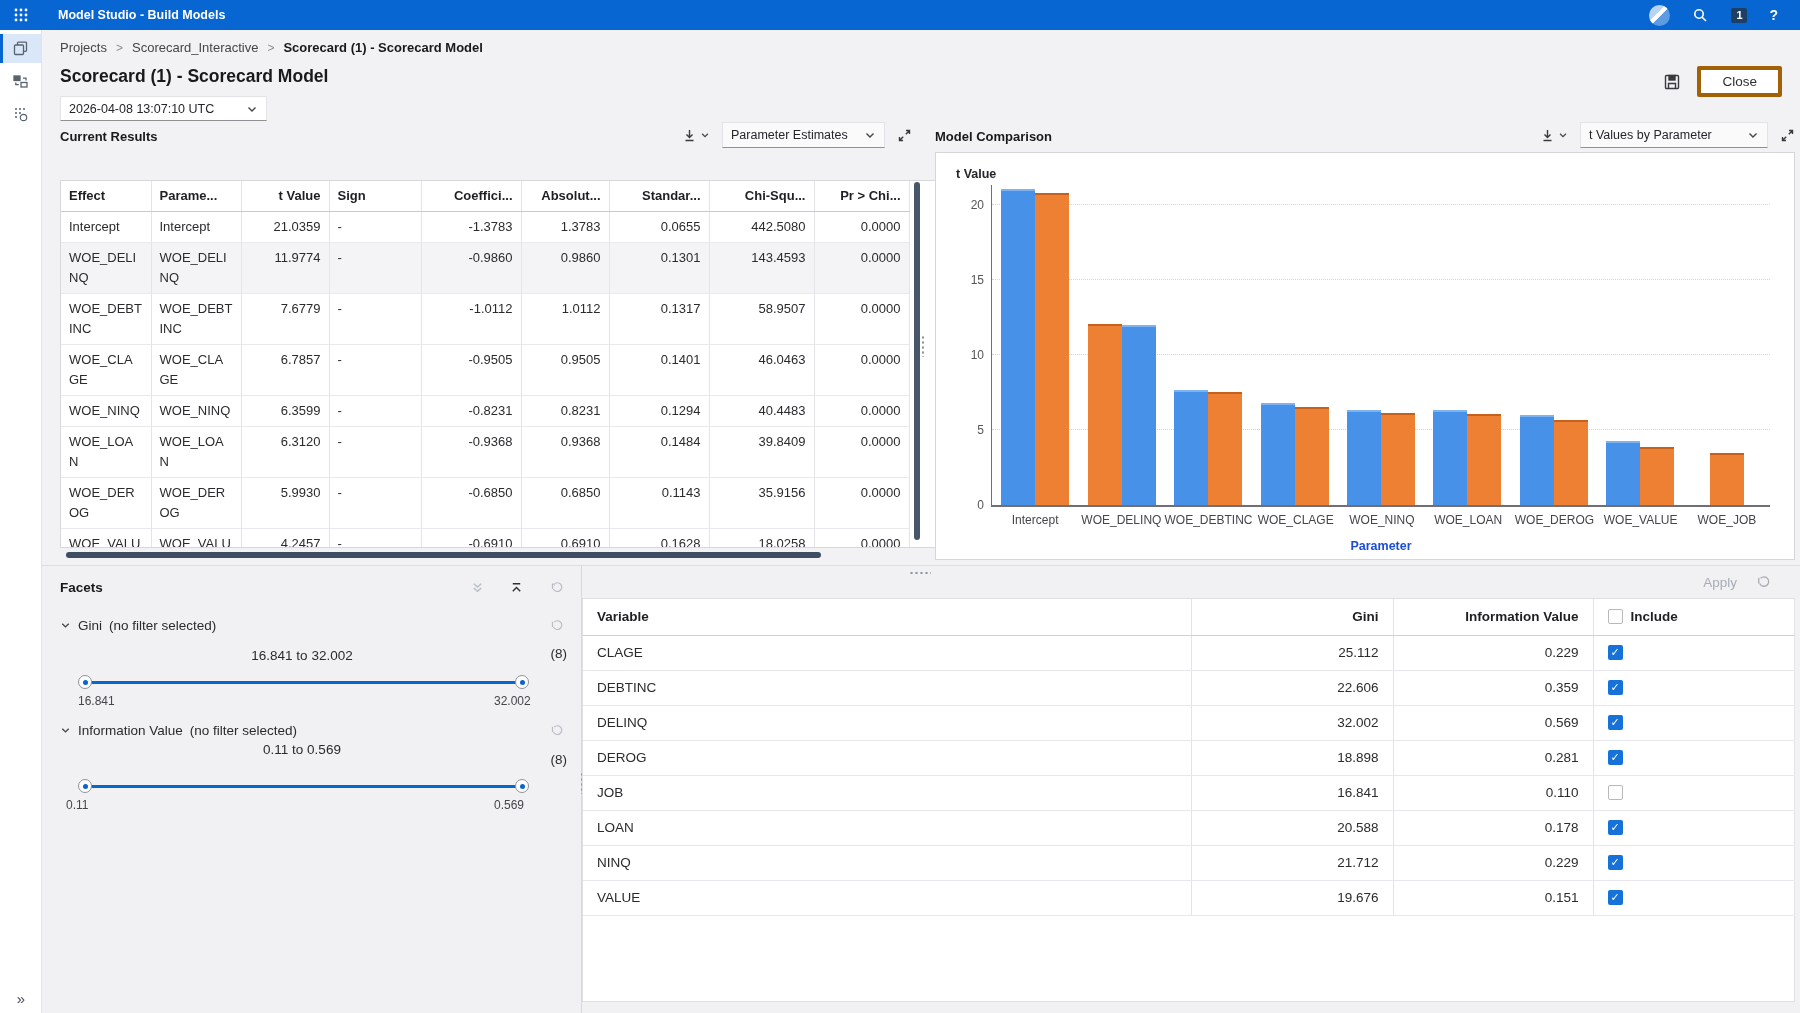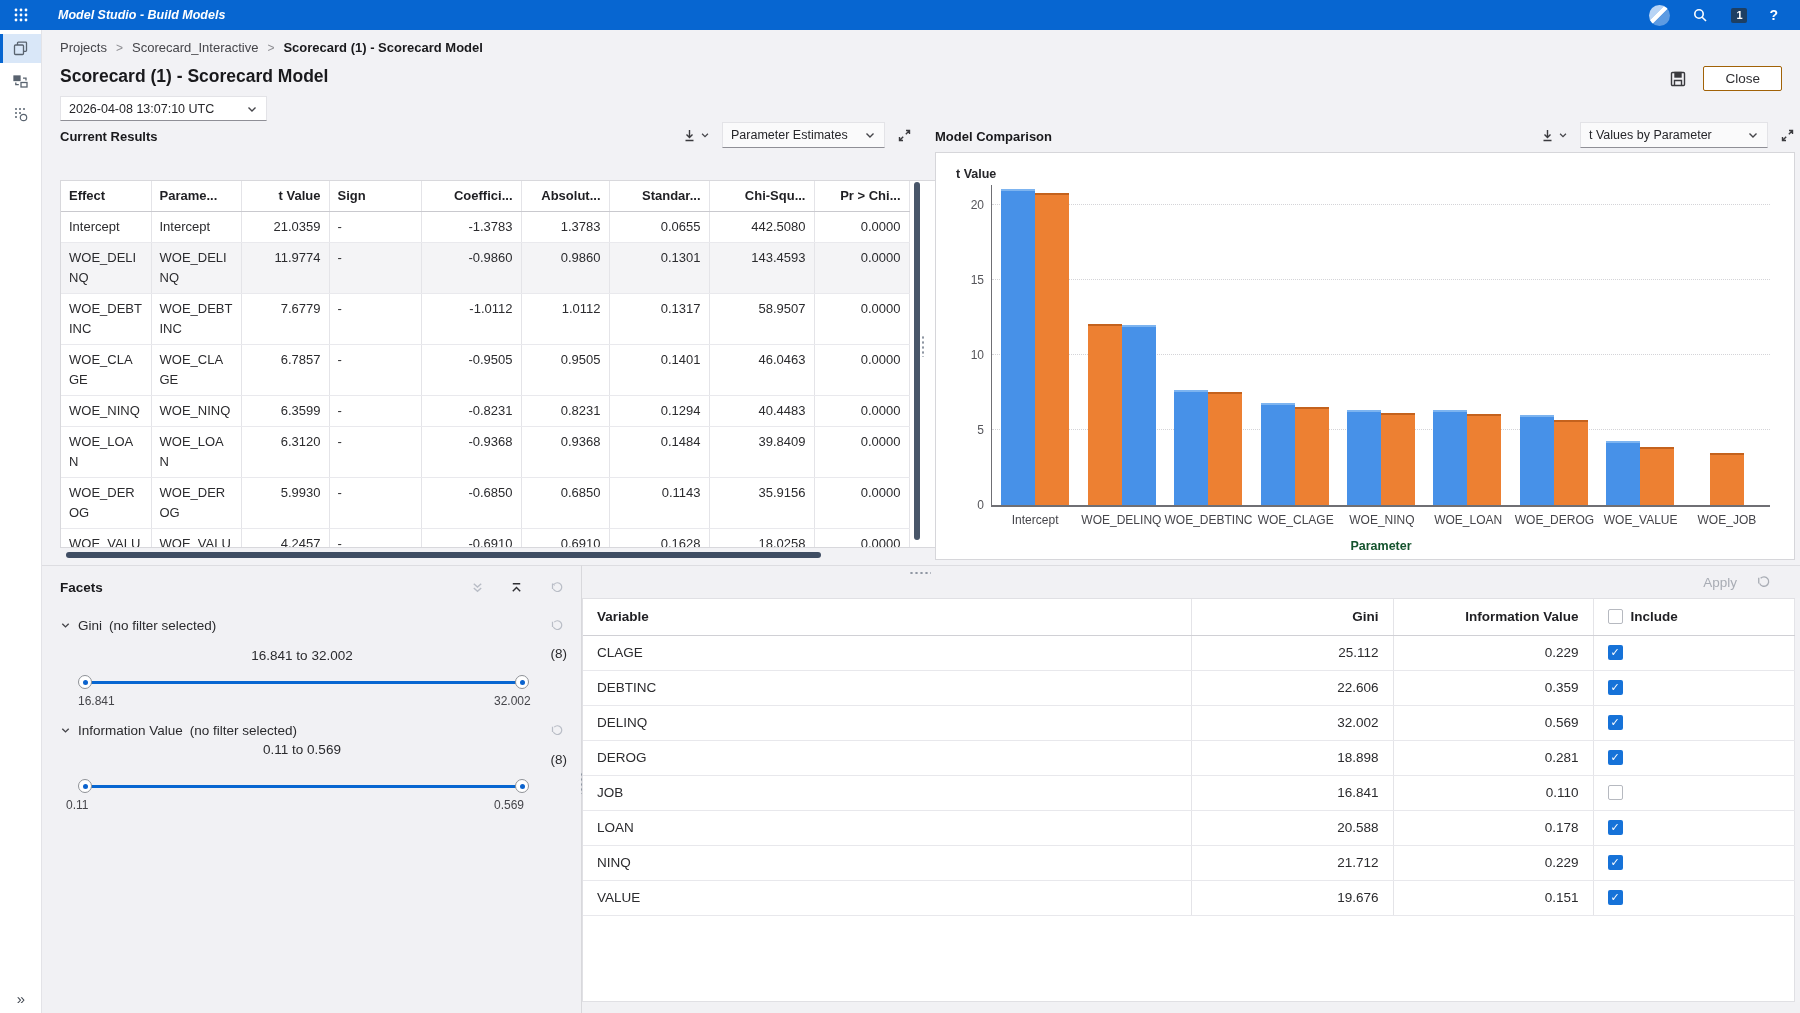--- a/index.html
+++ b/index.html
@@ -3,40 +3,40 @@
 <meta charset="utf-8">
 <style>
   * { margin:0; padding:0; box-sizing:border-box; }
   html,body { width:1800px; height:1013px; overflow:hidden; }
   body { font-family:"Liberation Sans","DejaVu Sans",sans-serif; background:#f2f2f5; color:#2b2b2e; position:relative; }
   #app { position:absolute; inset:0; }
 
   
   .app-bar { position:absolute; top:0; left:0; right:0; height:30px; background:#0766d1; display:flex; align-items:center; }
   .app-bar .launcher { width:42px; display:flex; justify-content:center; align-items:center; cursor:pointer; }
-  .app-bar .title { color:#fff; font-size:12.5px; font-weight:bold; margin-left:16px;font-style:italic; }
+  .app-bar .title { color:#fff; font-size:12.5px; font-weight:bold; margin-left:16px; }
   .app-bar .right { margin-left:auto; display:flex; align-items:center; gap:22px; padding-right:22px; }
   .globe { width:21px; height:21px; border-radius:50%; background:linear-gradient(135deg,#b8d4f5 0%,#b8d4f5 38%,#ffffff 40%,#ffffff 52%,#5d9be2 54%,#5d9be2 100%); }
   .badge1 { min-width:16px; height:15px; background:#1d3f63; color:#fff; font-size:11px; font-weight:bold; display:flex; align-items:center; justify-content:center; border-radius:2px; padding:0 3px; }
   .help-q { color:#fff; font-size:14px; font-weight:bold; }
 
   
   .rail { position:absolute; top:30px; left:0; bottom:0; width:42px; background:#fff; border-right:1px solid #e3e3e7; }
   .rail-item { height:29px; display:flex; align-items:center; justify-content:center; color:#59636f; margin-top:4px; cursor:pointer; }
   .rail-item.selected { background:#d9e7f8; box-shadow:inset 3px 0 0 #0766d1; }
   .rail-expand { position:absolute; bottom:6px; left:0; width:42px; text-align:center; color:#454b54; font-size:15px; cursor:pointer; }
 
   
   .content { position:absolute; left:42px; top:30px; right:0; bottom:0; }
   .breadcrumb { position:absolute; top:10px; left:18px; font-size:13px; color:#45454a; display:flex; gap:9px; align-items:center; }
   .breadcrumb .sep { color:#8d8d92; font-size:12px; }
   .breadcrumb .last { font-weight:bold; color:#19191c; }
   .page-title { position:absolute; top:36px; left:18px; font-size:17.5px; font-weight:bold; color:#19191c; }
   .title-tools { position:absolute; top:36px; right:18px; display:flex; align-items:center; gap:16px; }
-  .btn-close { background:#fff; border:1px solid #a16207; border-radius:2px; font-size:13.5px; color:#2f2f33; padding:4px 21px; font-family:inherit; cursor:pointer; }
+  .btn-close { background:#fff; border:4px solid #a16207; border-radius:2px; font-size:13.5px; color:#2f2f33; padding:4px 21px; font-family:inherit; cursor:pointer; }
   .icon-btn { background:none; border:none; cursor:pointer; display:flex; align-items:center; color:#3a3a3e; padding:0; }
 
   .select-box { background:#fff; border:1px solid #e3e3e7; border-bottom:1px solid #8f8f96; display:flex; align-items:center; justify-content:space-between; font-size:12.5px; color:#26262a; padding:0 8px; cursor:pointer; }
   .timestamp-select { position:absolute; top:66px; left:18px; width:207px; height:25px; }
 
   
   .cr-title { position:absolute; top:99px; left:18px; font-size:13px; font-weight:bold; color:#19191c; }
   .cr-tools { position:absolute; top:92px; left:560px; width:310px; display:flex; align-items:center; justify-content:flex-end; gap:12px; }
   .tool-select { height:26px; background:#fafafb; }
   .dl-group { display:flex; align-items:center; gap:3px; }
@@ -64,21 +64,21 @@
   .yaxis-line { position:absolute; left:55px; top:32px; width:1px; height:320px; background:#6f6f74; }
   .xaxis-line { position:absolute; left:55px; right:24px; top:352px; height:2px; background:#6f6f74; }
   .plot { position:absolute; left:56px; right:24px; top:52px; height:300px; }
   .gridline { position:absolute; left:0; right:0; border-top:1px dotted #d4d4d8; }
   .ytick { position:absolute; width:26px; text-align:right; font-size:12px; color:#55555a; }
   .bar-groups { position:absolute; left:56px; right:24px; top:36px; height:316px; display:flex; }
   .bar-group { flex:1; display:flex; align-items:flex-end; justify-content:center; }
   .bar { width:34px; }
   .xlabels { position:absolute; left:56px; right:24px; top:360px; display:flex; }
   .xlabel { flex:1; text-align:center; font-size:12px; color:#45454a; }
-  .chart-xlab { position:absolute; left:56px; right:24px; top:386px; text-align:center; font-size:12.5px; font-weight:bold; color:#14532d; }
+  .chart-xlab { position:absolute; left:56px; right:24px; top:386px; text-align:center; font-size:12.5px; font-weight:bold; color:#1d4ed8; }
 
   
   .facets { position:absolute; left:0; top:535px; width:540px; bottom:0; background:#f1f1f4; border-top:1px solid #dddde1; border-right:1px solid #d8d8dc; }
   .facets-header { position:absolute; top:14px; left:18px; right:18px; display:flex; align-items:center; }
   .facets-title { font-size:13.5px; font-weight:bold; color:#19191c; }
   .facets-header .hicons { margin-left:auto; display:flex; gap:26px; align-items:center; }
   .facet-row { position:absolute; left:18px; right:18px; display:flex; align-items:center; font-size:13.5px; color:#2b2b2e; gap:7px; }
   .facet-row .reset { margin-left:auto; }
   .facet-range { position:absolute; left:40px; width:440px; text-align:center; font-size:13.5px; color:#2b2b2e; }
   .facet-count { position:absolute; right:14px; font-size:13.5px; color:#2b2b2e; }

